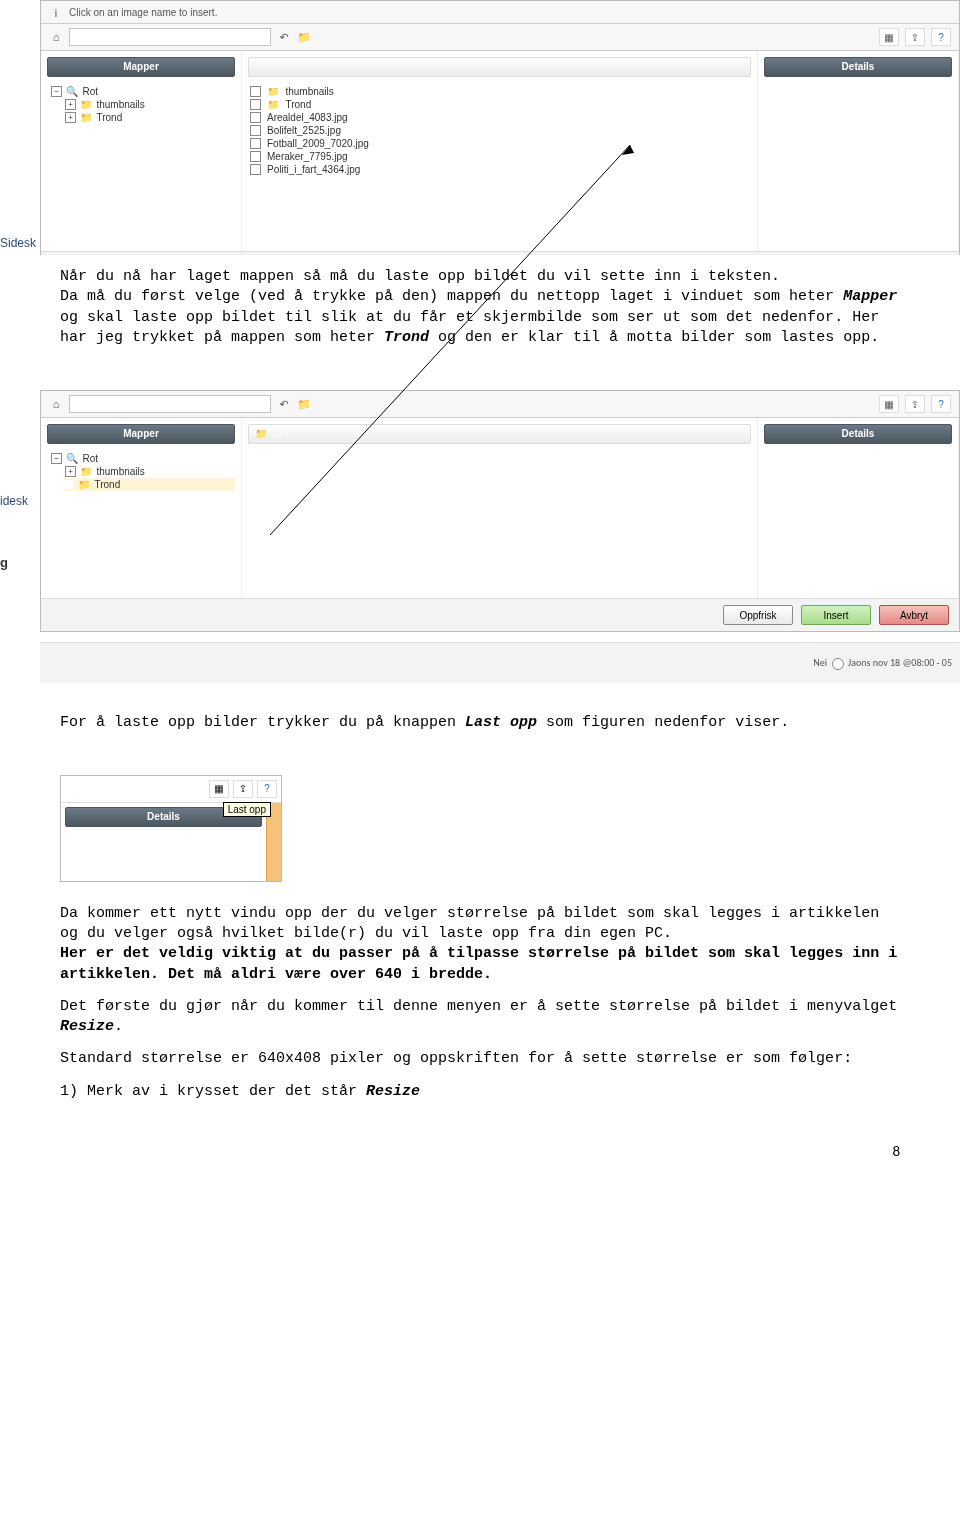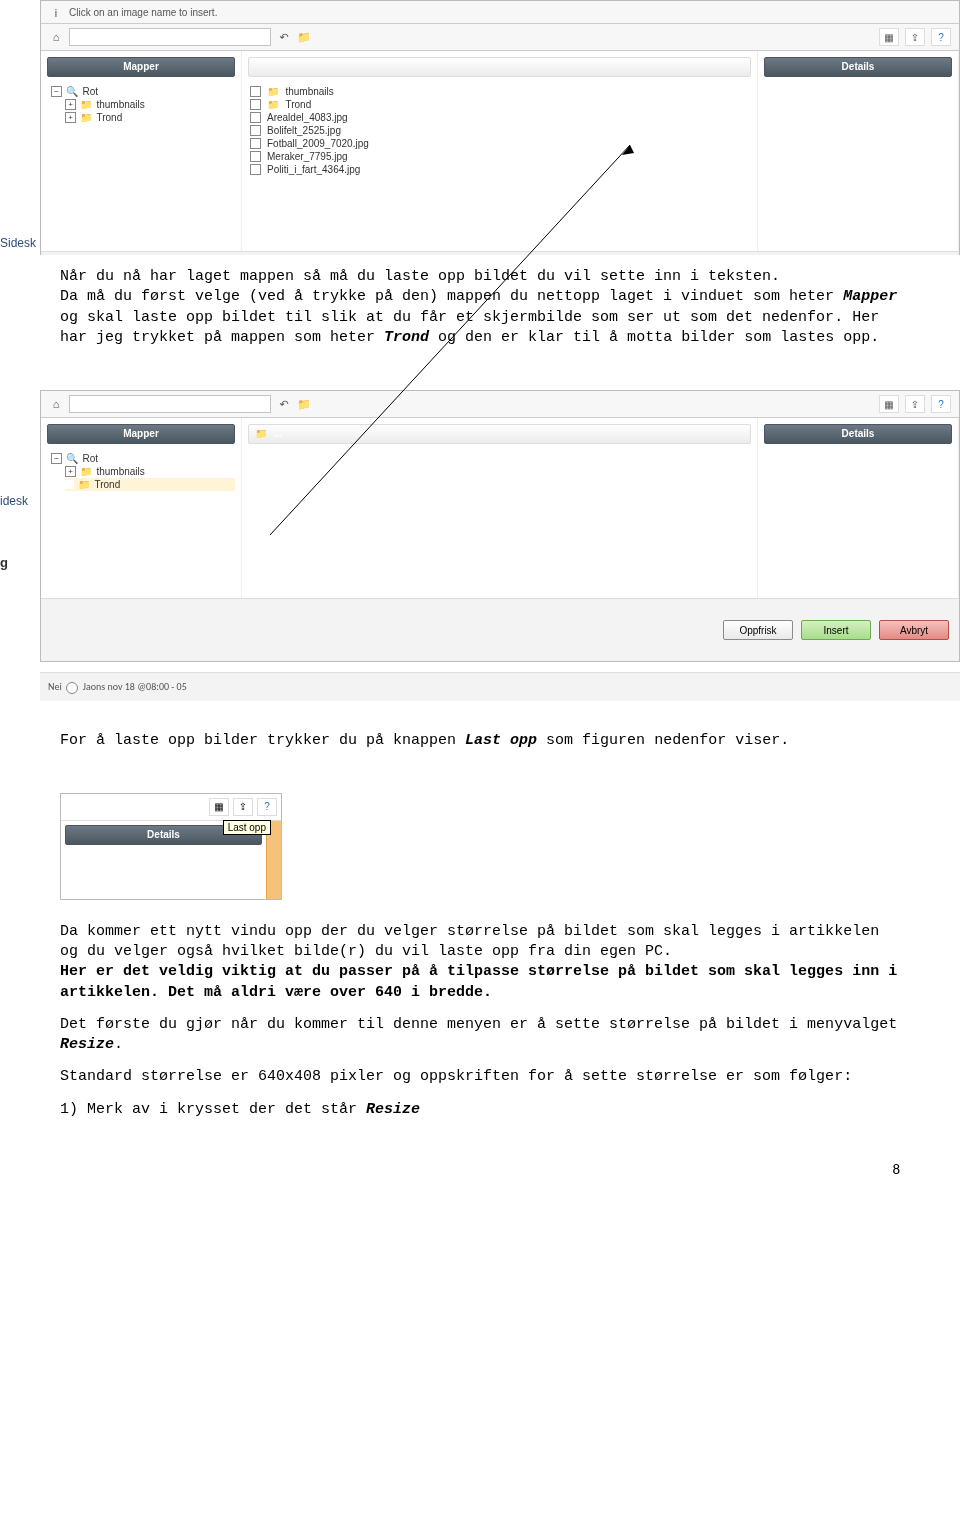--- a/index.html
+++ b/index.html
@@ -133,21 +133,21 @@
   .nofiles {
     text-align: center;
     color: #bbb;
     font-weight: bold;
     font-size: 11px;
     padding-top: 6px;
   }
   .fm-footer {
     background: #f3f3f3;
     border-top: 1px solid #ddd;
-    padding: 21px 10px;
+    padding: 6px 10px;
     display: flex;
     justify-content: flex-end;
     gap: 8px;
   }
   .btn {
     min-width: 70px;
     height: 20px;
     border: 1px solid #8a8a8a;
     background: linear-gradient(#fefefe,#e9e9e9);
     font-size: 10px;
@@ -218,24 +218,24 @@
     position: absolute;
     top: -265px;
     left: 0;
     pointer-events: none;
   }
 
   .bottombar {
     background: #f3f3f3;
     border-top: 1px solid #ddd;
     font-size: 10px;
-    padding: 7px 8px;
+    padding: 13px 8px;
     color: #555;
     display: flex;
-    justify-content: flex-start;
+    justify-content: flex-end;
   }
   .radio {
     display: inline-block;
     width: 10px; height: 10px;
     border: 1px solid #888;
     border-radius: 50%;
     background: #fff;
     vertical-align: middle;
   }
 </style>

